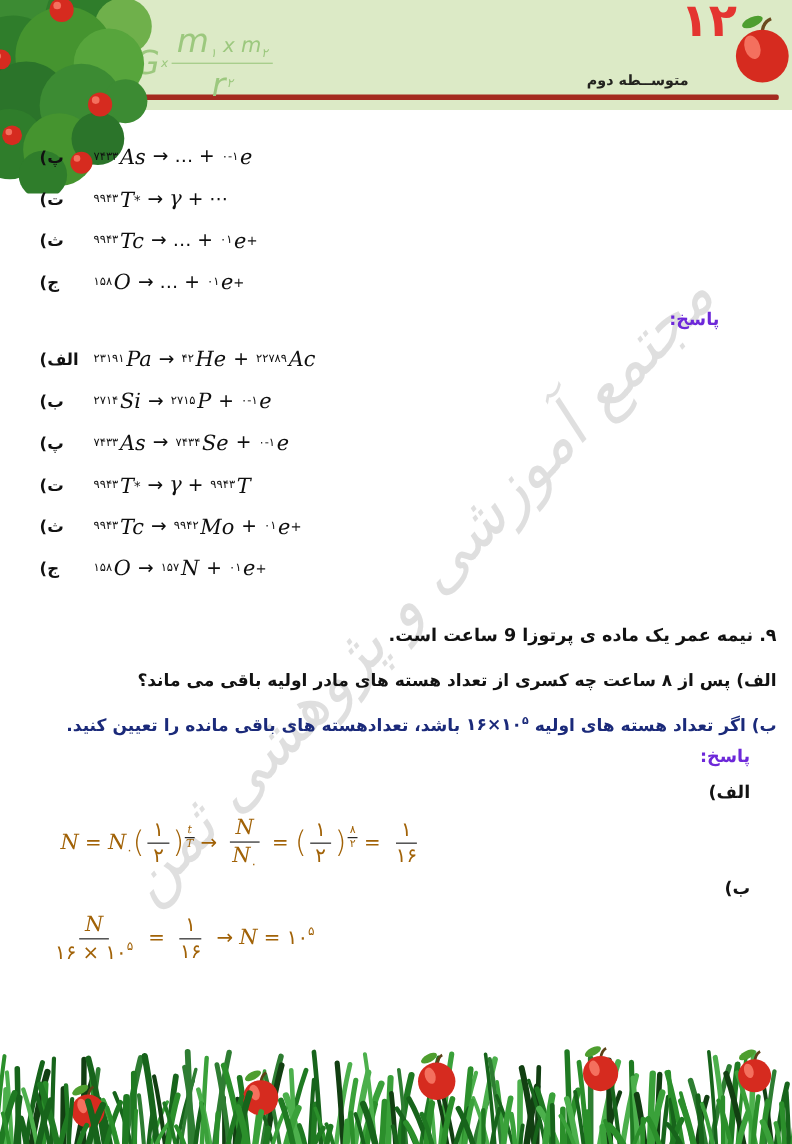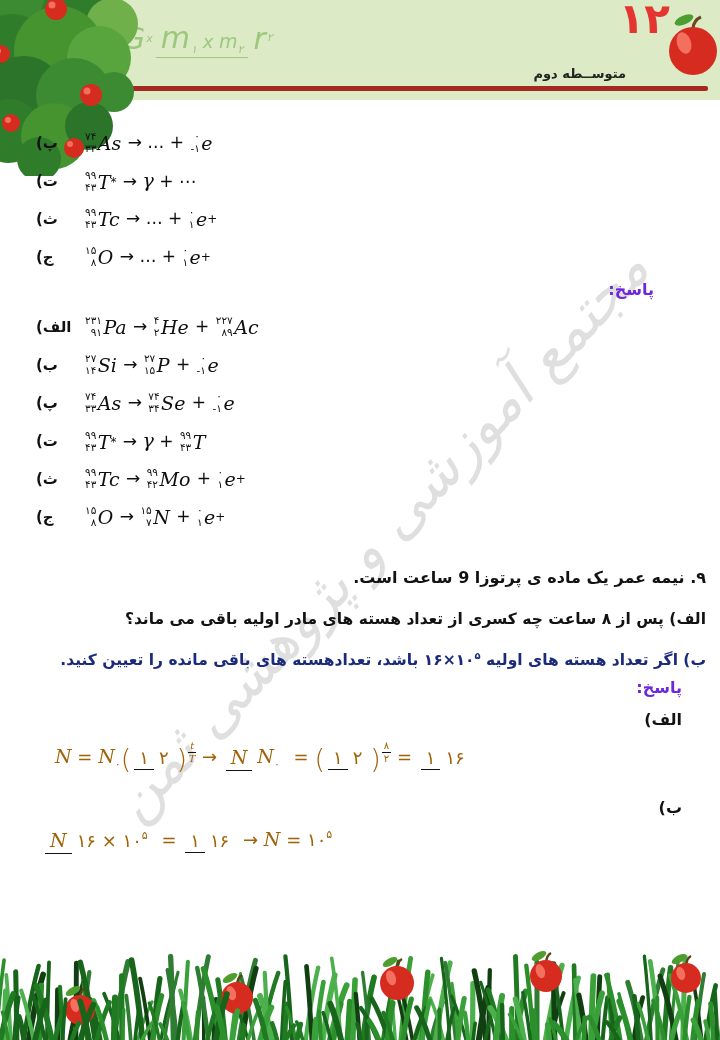--- a/index.html
+++ b/index.html
@@ -28,26 +28,26 @@
   
   .block{position:absolute;left:36px}
   #block1{top:124px}
   #block2{top:308px}
   .eqrow{display:flex;align-items:center;height:38px}
   .eqlabel{width:48px;font-size:15px;font-weight:bold;color:#111;direction:rtl;text-align:left;flex:none}
   .eq{direction:ltr;font-size:17px;color:#0f0f0f}
   .mvar{font-family:"DejaVu Serif",serif;font-style:italic;font-size:19px}
   .mtxt{font-family:"DejaVu Sans",sans-serif}
   .nuc{display:inline-flex;align-items:center;vertical-align:middle;margin:0 1px}
-  .ps{display:inline-flex;flex-direction:column;align-items:flex-end;font-size:10.5px;line-height:1.1;margin-right:1.5px;font-family:"DejaVu Sans",sans-serif}
+  .ps{display:inline-flex;flex-direction:row;align-items:flex-end;font-size:10.5px;line-height:1.1;margin-right:1.5px;font-family:"DejaVu Sans",sans-serif}
   .post{font-size:12px;vertical-align:8px}
   .msub{font-size:11px;vertical-align:-5px}
   .msup{font-size:11px;vertical-align:8px}
   .mpar{font-size:150%;font-weight:300;vertical-align:middle}
-  .frac{display:inline-flex;align-items:center;vertical-align:middle;margin:0 3px;line-height:1.3;text-align:center}
+  .frac{display:inline-flex;flex-direction:column;align-items:center;vertical-align:middle;margin:0 3px;line-height:1.3;text-align:center}
   .ft{padding:0 5px;border-bottom:1.5px solid #111}
   .fb{padding:0 5px}
   .supfrac{display:inline-flex;flex-direction:column;align-items:center;font-size:10px;line-height:1.15;vertical-align:14px;margin-left:1px}
   .supfrac .t{border-bottom:1px solid #111;padding:0 2px}
   .supfrac.it{font-family:"DejaVu Serif",serif;font-style:italic}
 
   
   .pasokh{position:absolute;font-size:16px;font-weight:bold;color:#6d28d9;direction:rtl}
   .p1{top:280px;right:66px}
   .p2{top:678px;right:38px}

